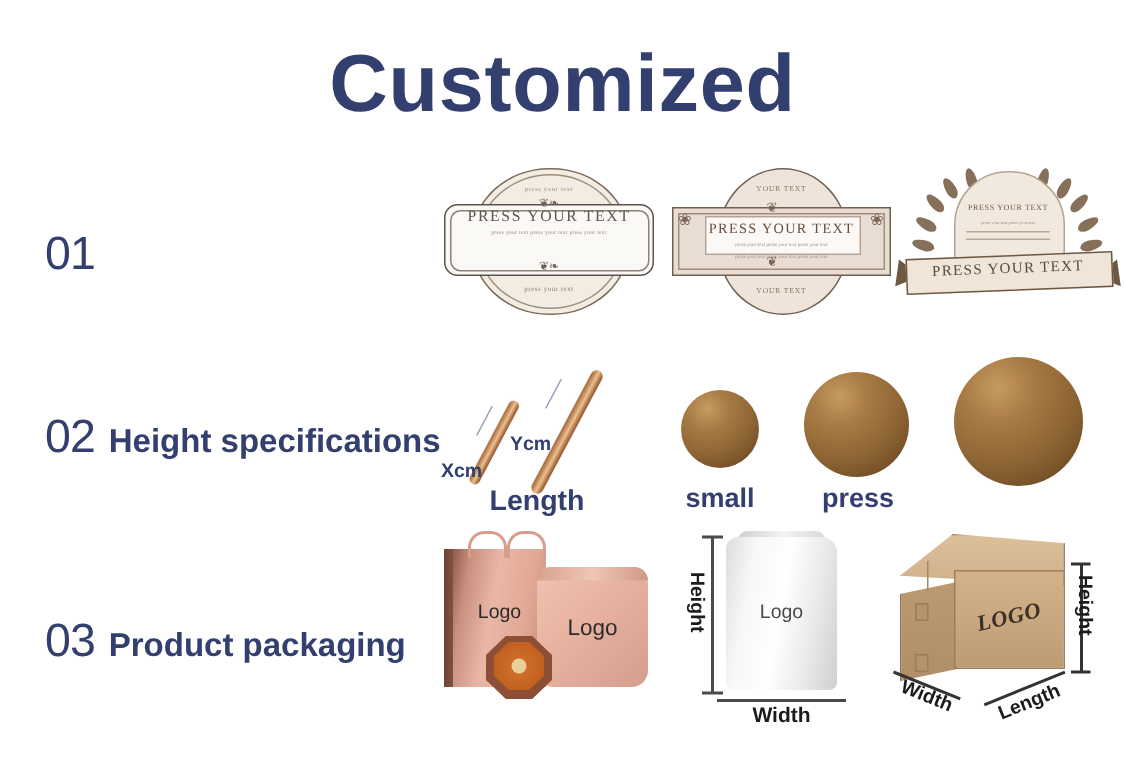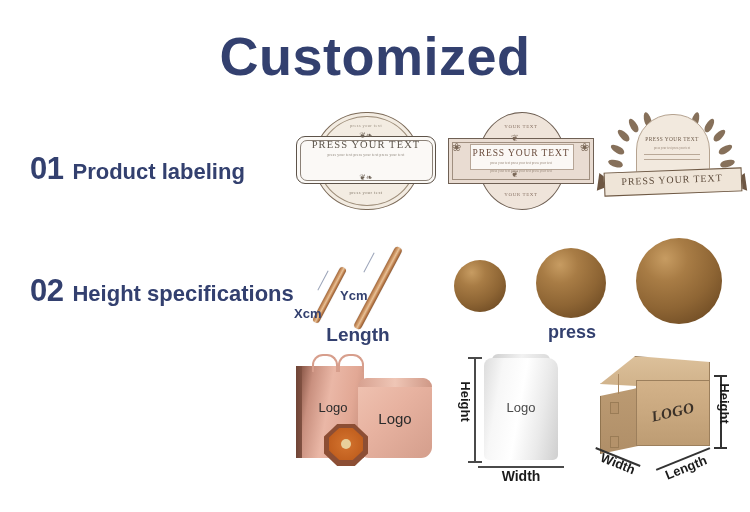--- a/index.html
+++ b/index.html
@@ -21,21 +21,21 @@
   .row{position:absolute;left:0;width:750px;}
   .row-1{top:108px;height:122px;}
   .row-2{top:232px;height:118px;}
   .row-3{top:352px;height:150px;}
 
   .row-label{
     position:absolute;left:30px;top:50%;transform:translateY(-50%);
     display:flex;align-items:baseline;gap:9px;white-space:nowrap;
     color:#33406f;
   }
-  .row-num{font-size:31px;font-weight:bold;letter-spacing:-0.5px;}
+  .row-num{font-size:31px;font-weight:normal;letter-spacing:-0.5px;}
   .row-text{font-size:22px;font-weight:bold;}
 
   
   .labels{position:absolute;left:296px;top:0;width:450px;height:122px;}
   .lbl{position:absolute;top:4px;}
 
   
   .lblA{left:0;width:140px;height:96px;}
   .ovalA{
     position:absolute;left:18px;top:0;width:104px;height:96px;
@@ -330,21 +330,20 @@
 </head>
 <body>
 
 <div class="page">
 
   <div class="title">Customized</div>
 
   <div class="row row-1">
     <div class="row-label">
       <span class="row-num">01</span>
-      <span class="row-text">Product labeling</span>
     </div>
 
     <div class="labels">
 
       <div class="lbl lblA">
         <div class="ovalA"></div>
         <div class="flourA" style="top:20px;">❦❧</div>
         <div class="rectA"></div>
         <div class="topA">press your text</div>
         <div class="mainA">PRESS YOUR TEXT</div>
@@ -408,25 +407,30 @@
       <div class="lead" style="left:70px;top:28px;width:22px;"></div>
       <div class="stkLbl lblXcm">Xcm</div>
       <div class="stkLbl lblYcm">Ycm</div>
       <div class="lengthCap">Length</div>
     </div>
 
     <div class="spheres">
       <div class="ball ballS"></div>
       <div class="ball ballM"></div>
       <div class="ball ballB"></div>
+      <div class="ballCap capS">small</div>
       <div class="ballCap capM">press</div>
     </div>
   </div>
 
   <div class="row row-3">
+    <div class="row-label">
+      <span class="row-num">03</span>
+      <span class="row-text">Product packaging</span>
+    </div>
 
     <div class="pack packA">
       <div class="bagSide"></div>
       <div class="bag"></div>
       <div class="handle h1"></div>
       <div class="handle h2"></div>
       <div class="bagLogo">Logo</div>
       <div class="box"></div>
       <div class="boxLid"></div>
       <div class="boxLogo">Logo</div>

